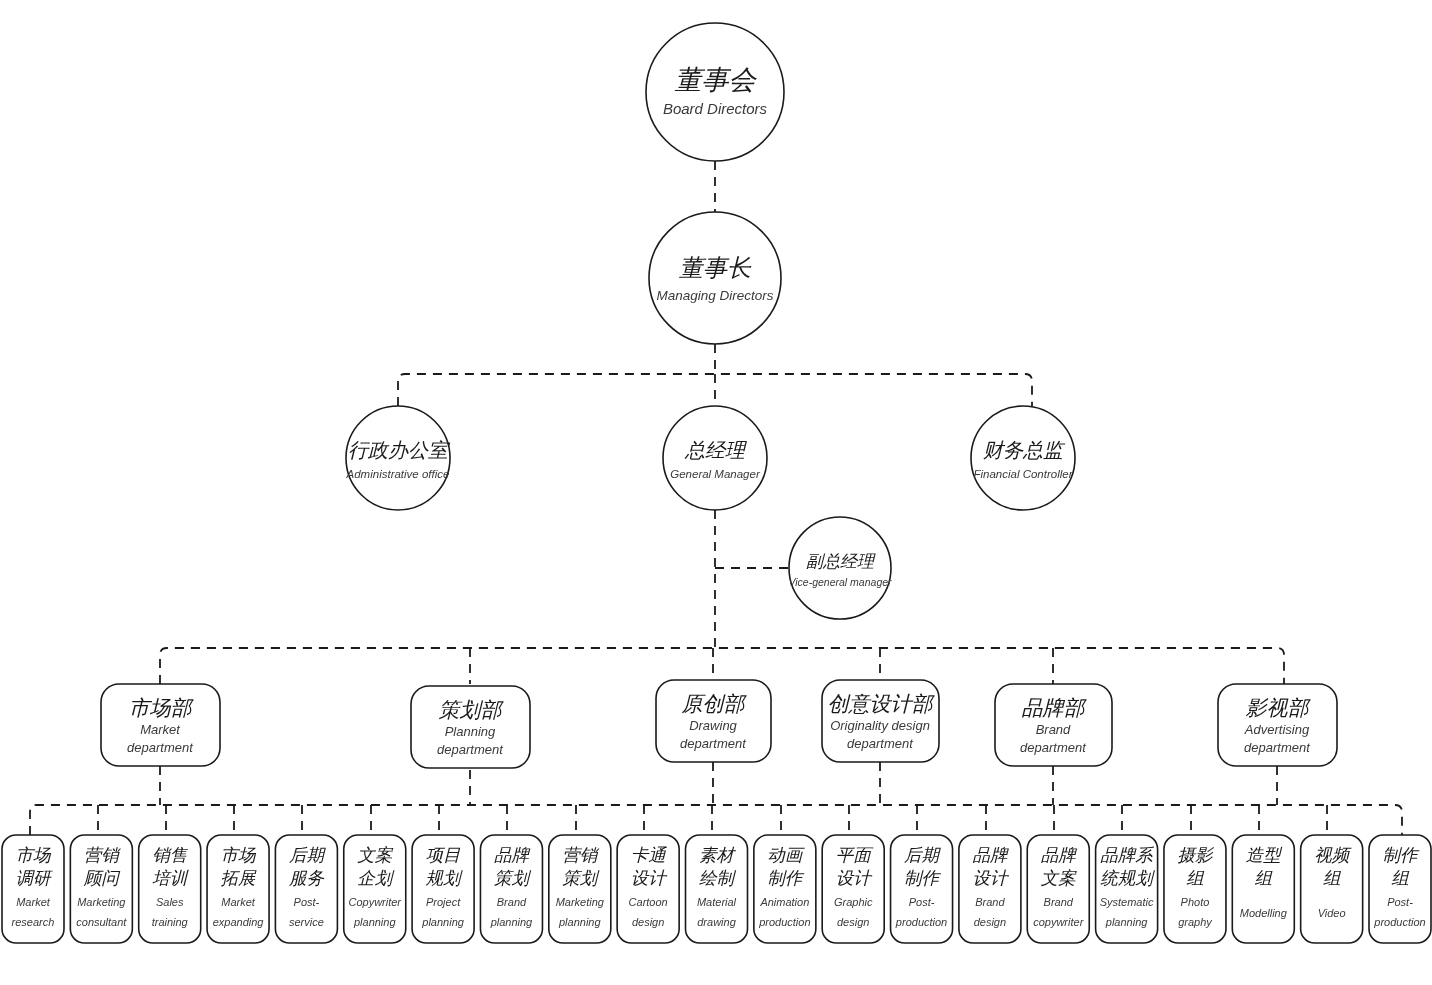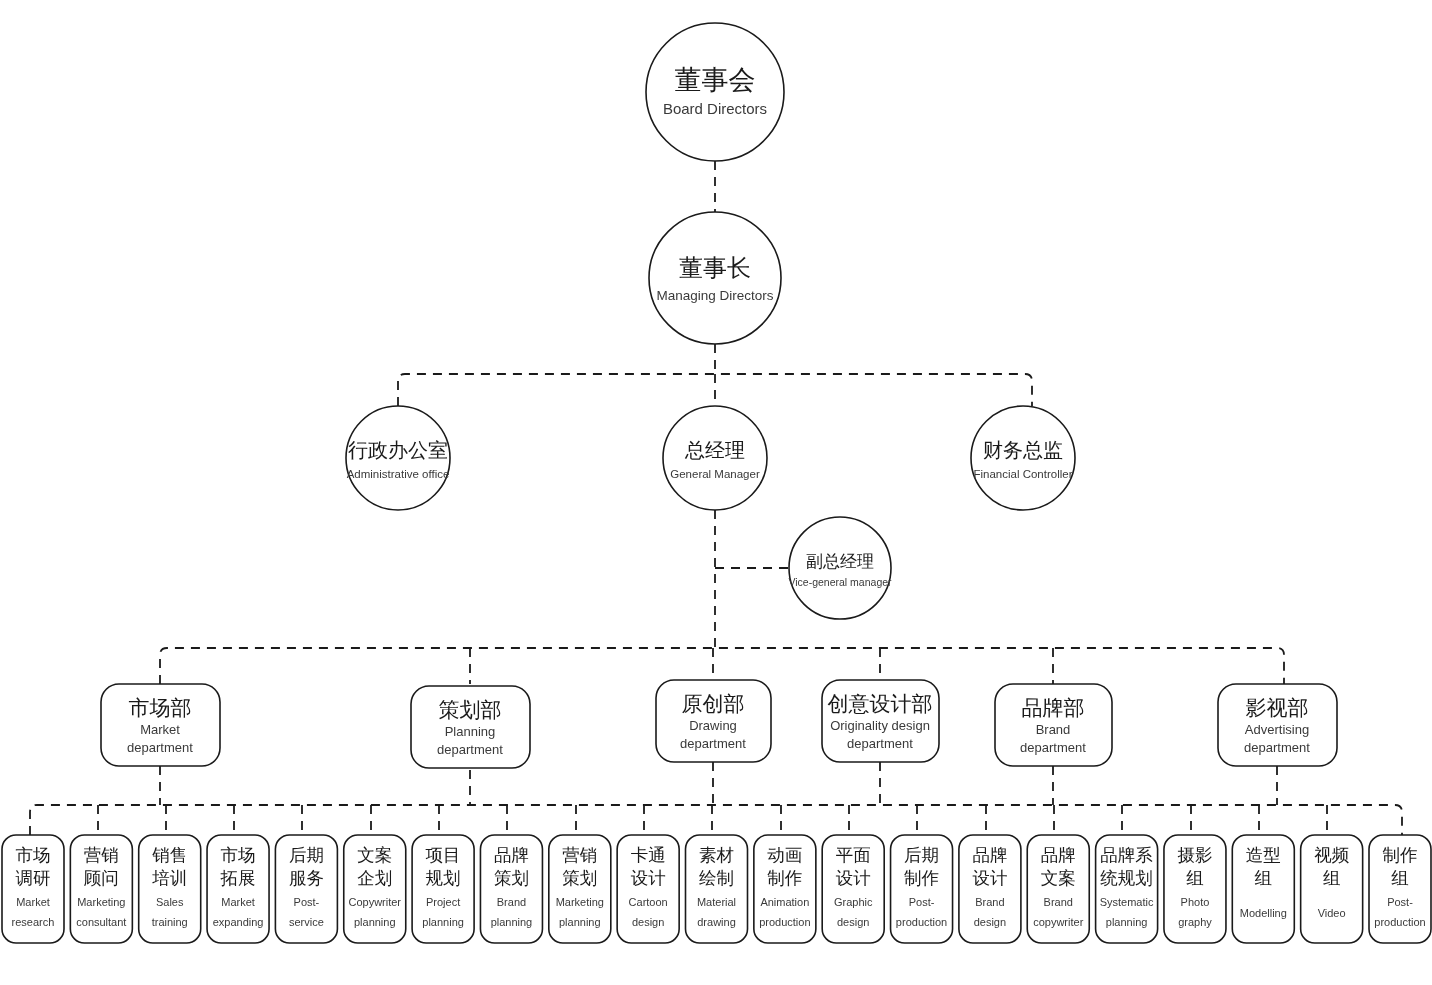--- a/index.html
+++ b/index.html
@@ -10,20 +10,21 @@
   body {
     width: 1432px;
     height: 985px;
     font-family: "Liberation Sans", "DejaVu Sans", sans-serif;
     overflow: hidden;
   }
   #chart-root {
     position: relative;
     width: 1432px;
     height: 985px;
+    font-style: italic;
   }
   svg#org-svg {
     position: absolute;
     top: 0; left: 0;
     width: 1432px;
     height: 985px;
   }
   .node-circle {
     fill: #ffffff;
     stroke: #1a1a1a;

